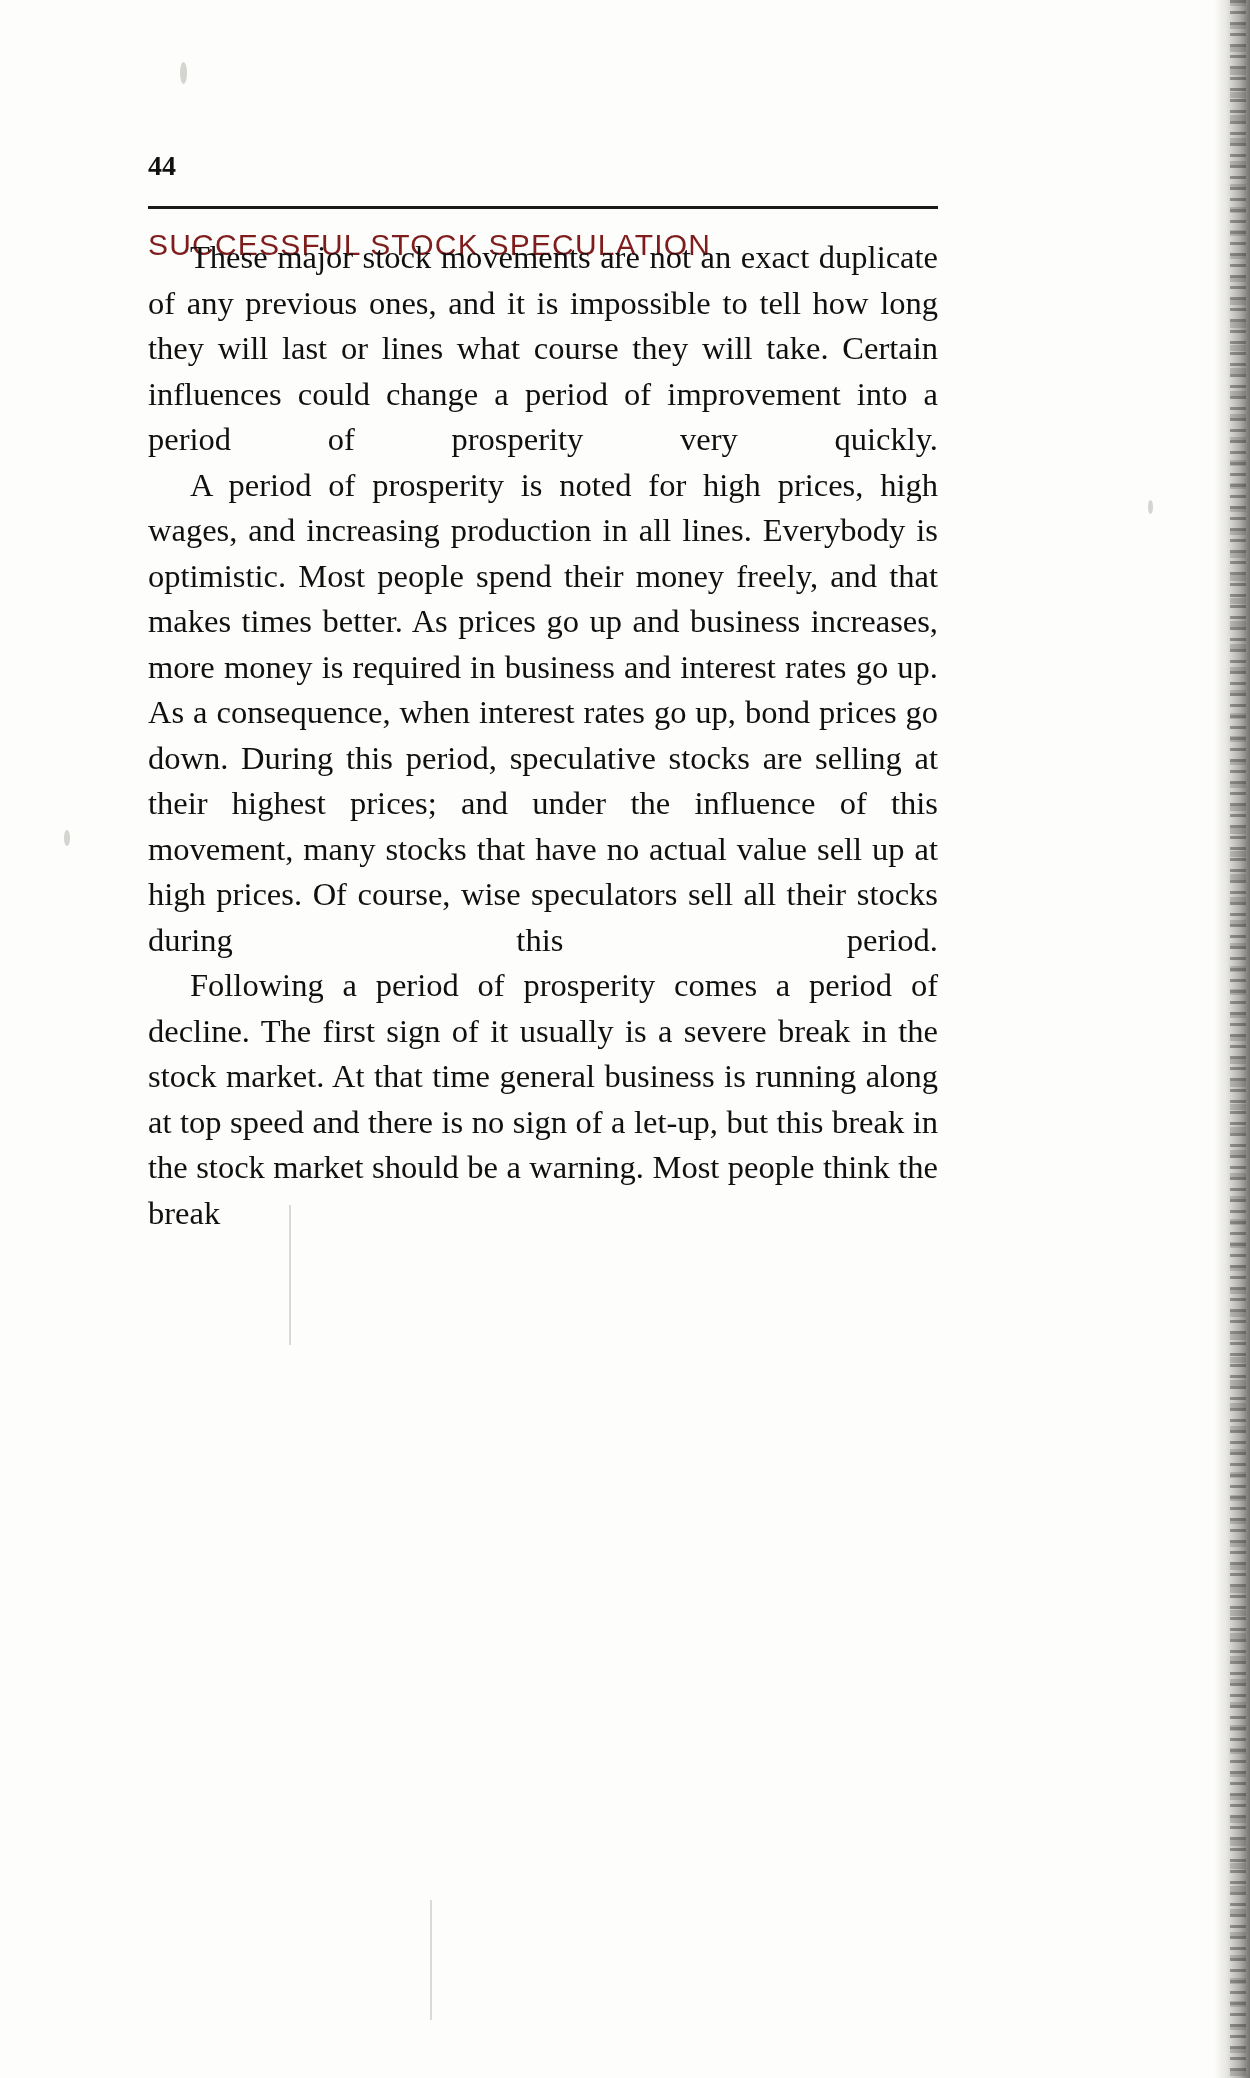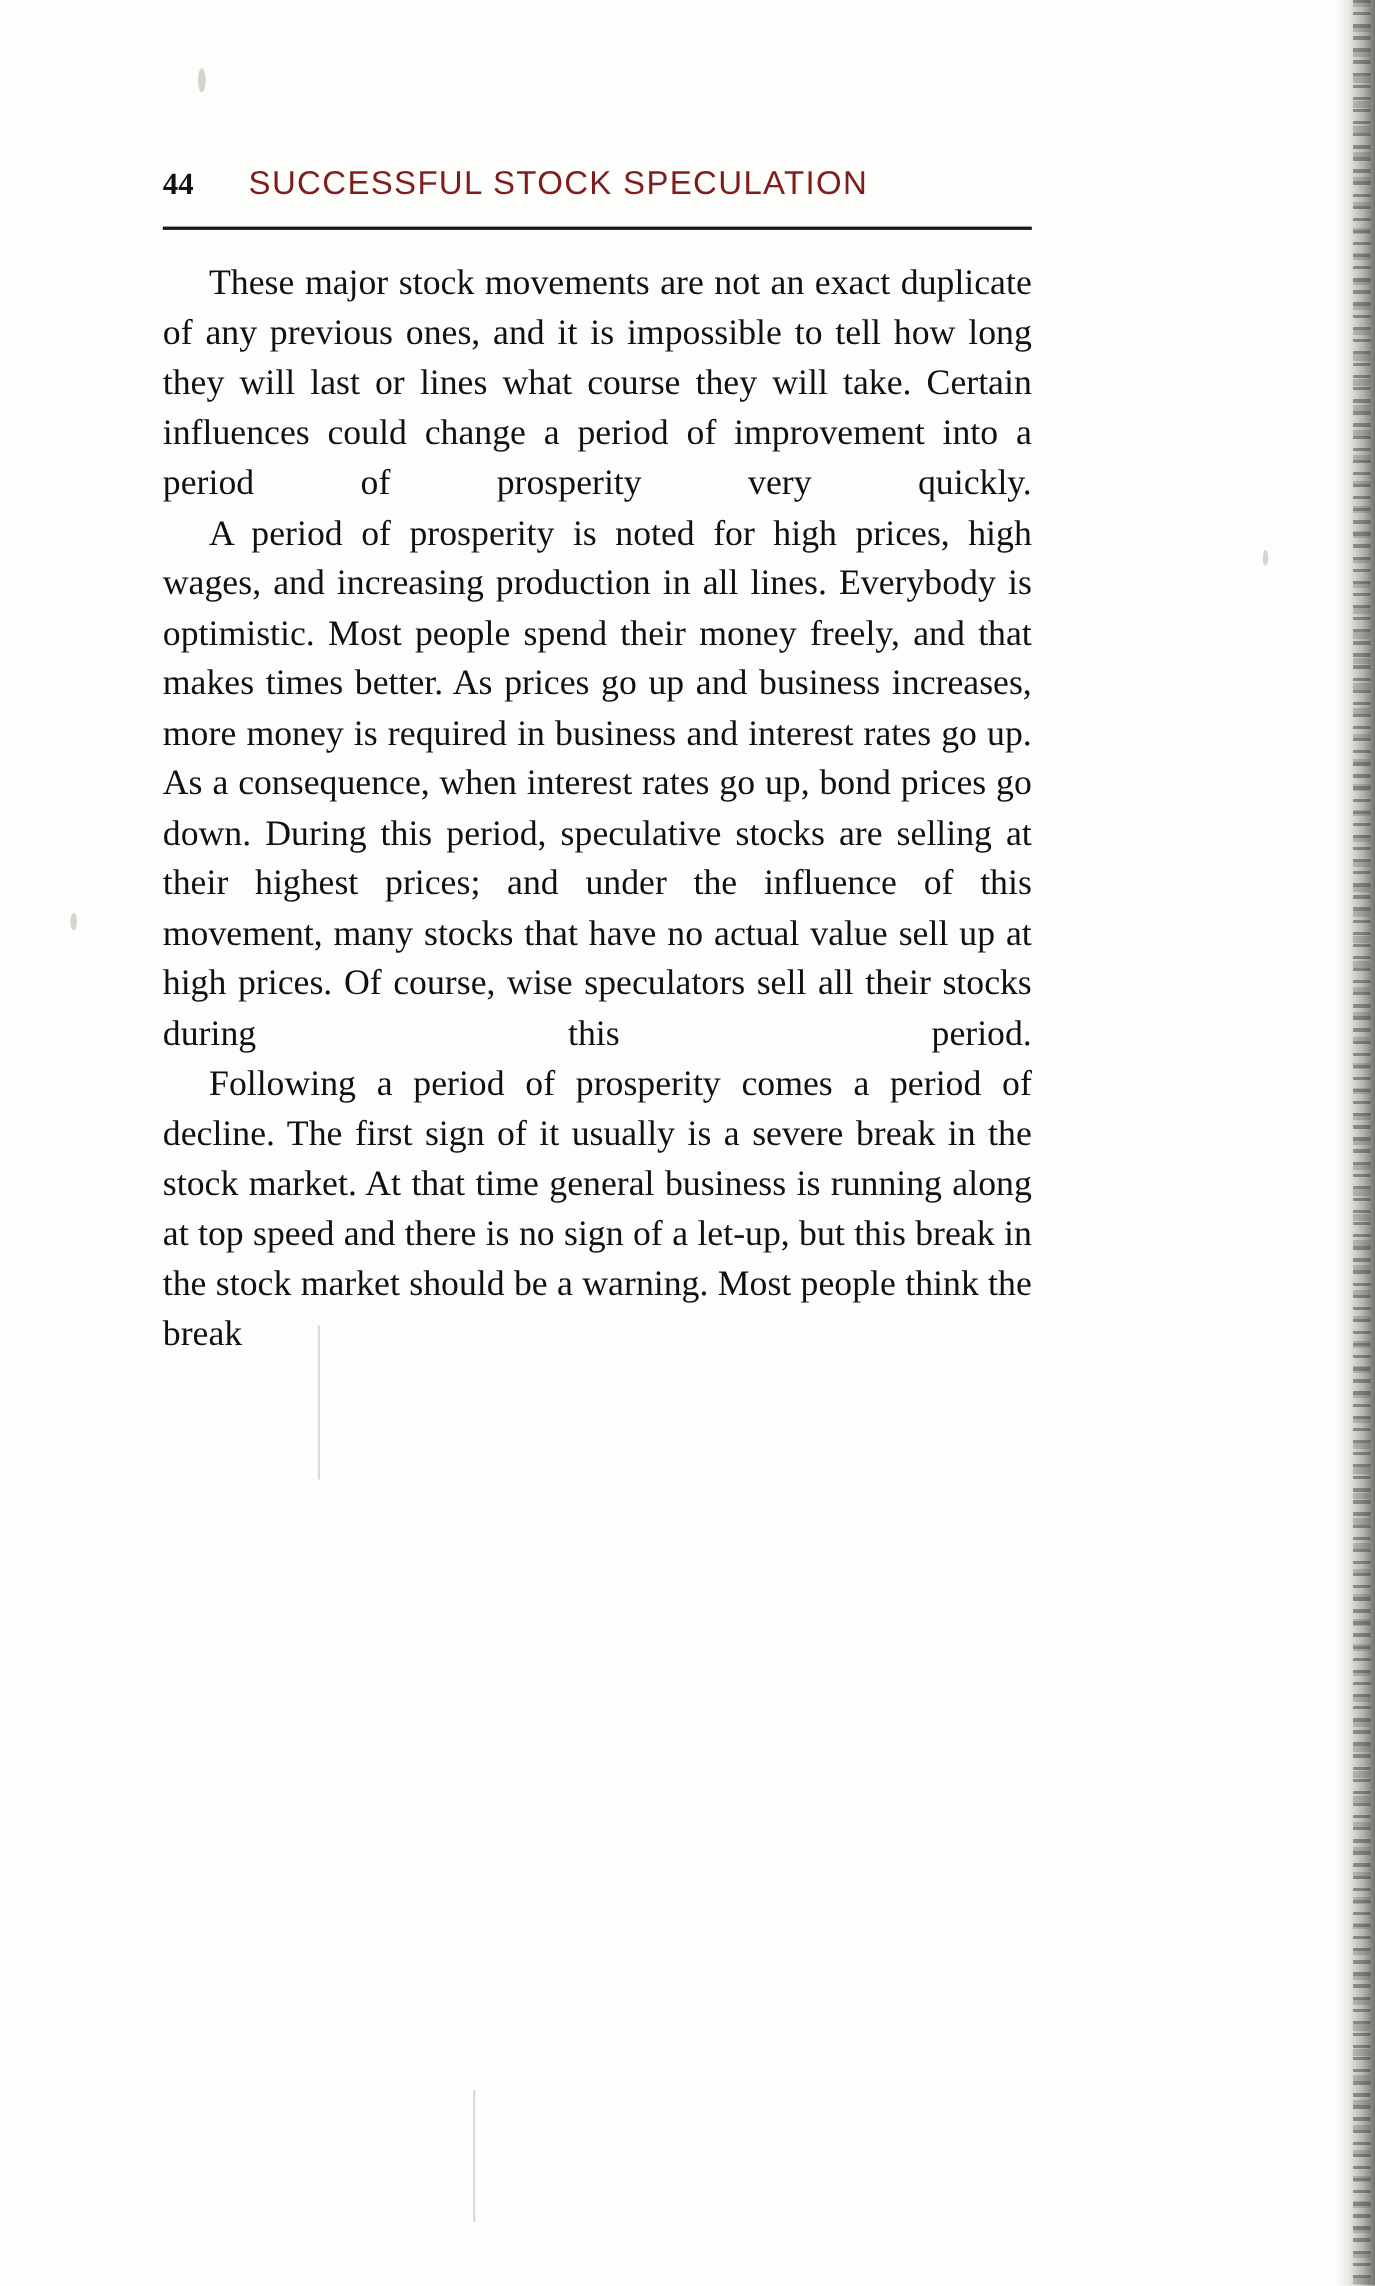--- a/index.html
+++ b/index.html
@@ -56,20 +56,21 @@
     left: 148px;
     top: 150px;
     width: 790px;
   }
 
   
   .running-head {
     display: flex;
     align-items: baseline;
     height: 46px;
+    flex-direction: column;
   }
   .folio {
     font-family: "Liberation Serif", serif;
     font-weight: bold;
     font-size: 28px;
     color: #111;
     width: 78px;
     flex: 0 0 78px;
   }
   .head-title {

